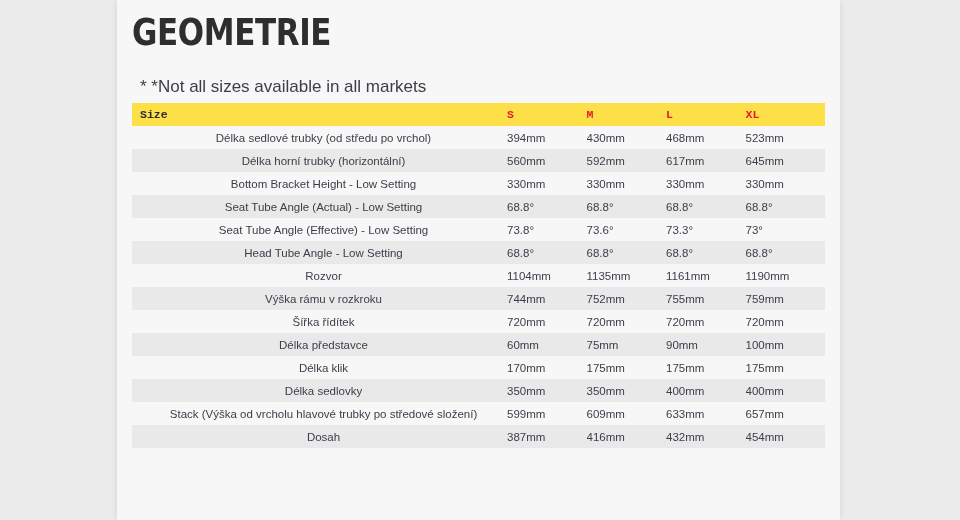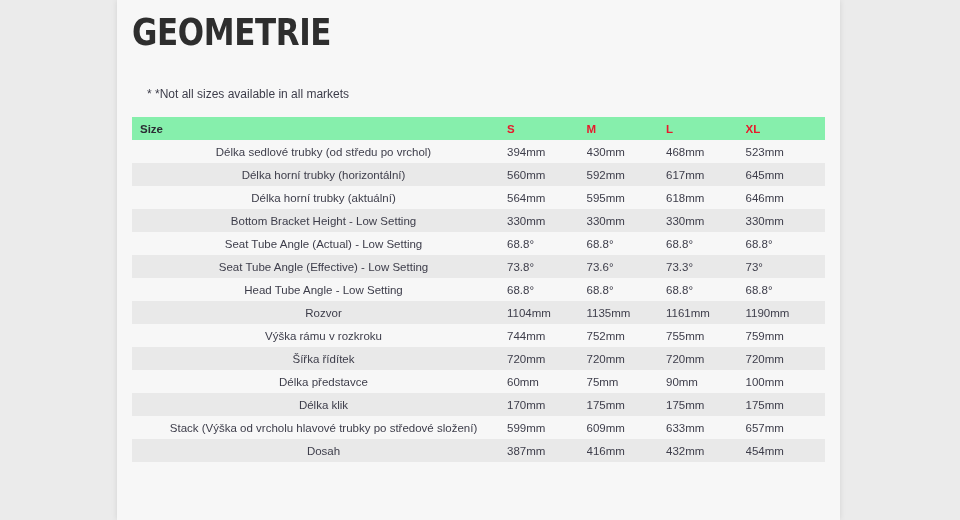--- a/index.html
+++ b/index.html
@@ -48,23 +48,23 @@
     font-size: 37px;
     line-height: 46px;
     font-weight: bold;
     letter-spacing: -0.4px;
     color: #2e2e2e;
     transform: scaleX(0.93);
     transform-origin: left center;
   }
 
   .note {
-    margin: 12px;
+    margin: 5px;
     padding: 19px 0 4px 3px;
-    font-size: 12px;
+    font-size: 17px;
     line-height: 14px;
     color: #3d3d4a;
   }
 
   table.geo {
     border-collapse: collapse;
     width: 693px;
     table-layout: fixed;
     font-size: 11.5px;
     color: #3d3d4a;
@@ -78,21 +78,22 @@
     padding: 0;
     height: 23px;
     vertical-align: middle;
     font-weight: normal;
     text-align: left;
     white-space: nowrap;
     overflow: hidden;
   }
 
   table.geo thead tr {
-    background: #86efac;
+    background: #fde047;
+    font-family: Liberation Mono, monospace;
   }
   table.geo thead th {
     font-weight: bold;
     color: #2b2b33;
     font-size: 11.5px;
   }
   table.geo thead th.size-head {
     padding-left: 8px;
   }
   table.geo thead th.col-head {
@@ -149,27 +150,20 @@
               <td class="val">523mm</td>
             </tr>
             <tr>
               <td class="label">Délka horní trubky (horizontální)</td>
               <td class="val">560mm</td>
               <td class="val">592mm</td>
               <td class="val">617mm</td>
               <td class="val">645mm</td>
             </tr>
             <tr>
-              <td class="label">Délka horní trubky (aktuální)</td>
-              <td class="val">564mm</td>
-              <td class="val">595mm</td>
-              <td class="val">618mm</td>
-              <td class="val">646mm</td>
-            </tr>
-            <tr>
               <td class="label">Bottom Bracket Height - Low Setting</td>
               <td class="val">330mm</td>
               <td class="val">330mm</td>
               <td class="val">330mm</td>
               <td class="val">330mm</td>
             </tr>
             <tr>
               <td class="label">Seat Tube Angle (Actual) - Low Setting</td>
               <td class="val">68.8°</td>
               <td class="val">68.8°</td>
@@ -219,20 +213,27 @@
               <td class="val">100mm</td>
             </tr>
             <tr>
               <td class="label">Délka klik</td>
               <td class="val">170mm</td>
               <td class="val">175mm</td>
               <td class="val">175mm</td>
               <td class="val">175mm</td>
             </tr>
             <tr>
+              <td class="label">Délka sedlovky</td>
+              <td class="val">350mm</td>
+              <td class="val">350mm</td>
+              <td class="val">400mm</td>
+              <td class="val">400mm</td>
+            </tr>
+            <tr>
               <td class="label">Stack (Výška od vrcholu hlavové trubky po středové složení)</td>
               <td class="val">599mm</td>
               <td class="val">609mm</td>
               <td class="val">633mm</td>
               <td class="val">657mm</td>
             </tr>
             <tr>
               <td class="label">Dosah</td>
               <td class="val">387mm</td>
               <td class="val">416mm</td>

